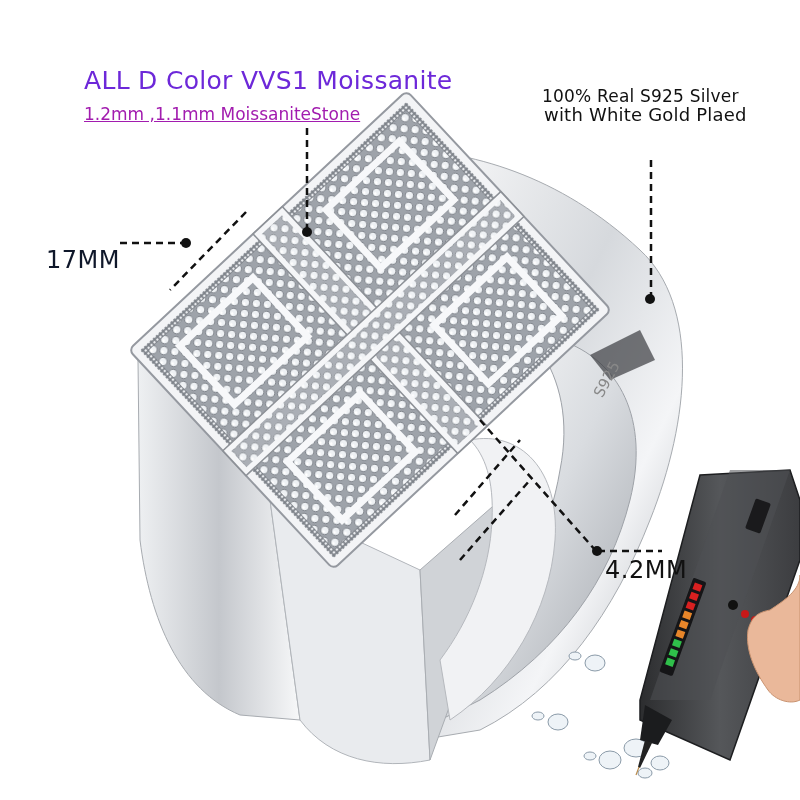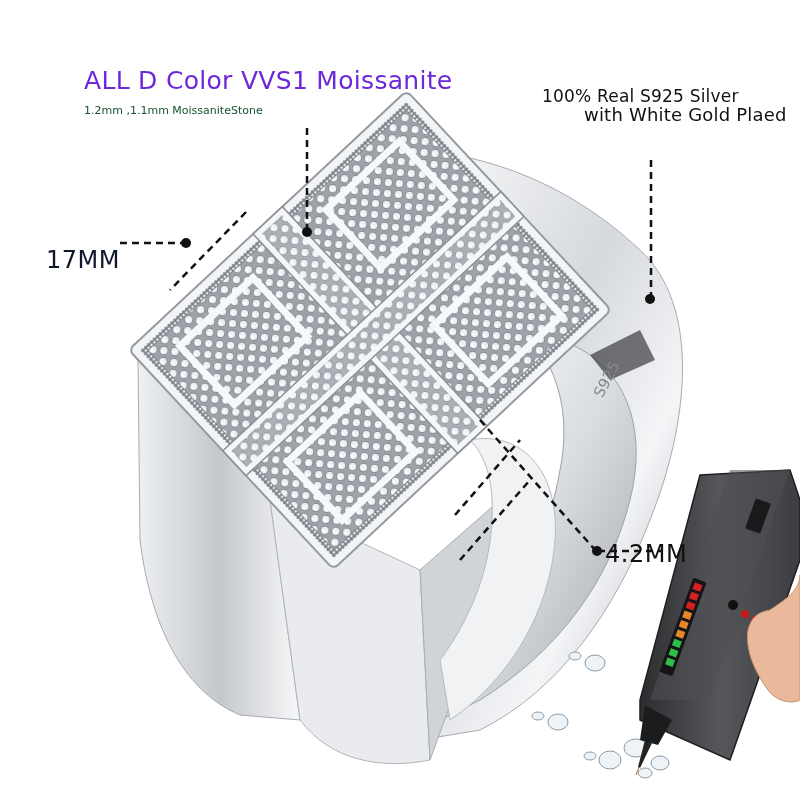--- a/index.html
+++ b/index.html
@@ -1,23 +1,23 @@
 <!DOCTYPE html>
 <html><head>
 <meta charset="utf-8">
 <style>
   html,body{margin:0;padding:0;background:#ffffff;}
   body{width:800px;height:800px;position:relative;overflow:hidden;font-family:"DejaVu Sans","Liberation Sans",sans-serif;color:#111;}
   .abs{position:absolute;}
   .title-main{left:84px;top:66px;font-size:25px;letter-spacing:0.3px;color:#6d28d9;white-space:nowrap;}
-  .title-sub{left:84px;top:104px;font-size:11px;color:#14532d;white-space:nowrap;}
+  .title-sub{left:84px;top:104px;font-size:17px;color:#a21caf;white-space:nowrap;text-decoration:underline;}
   .silver-1{left:542px;top:74px;font-size:17px;color:#111;white-space:nowrap;letter-spacing:0.2px;margin-top:12px;}
-  .silver-2{left:544px;top:104px;font-size:18px;color:#111;white-space:nowrap;letter-spacing:0.2px;margin-left:40px;}
+  .silver-2{left:544px;top:104px;font-size:18px;color:#111;white-space:nowrap;letter-spacing:0.2px;}
   .dim-17{left:46px;top:246px;font-size:24px;color:#0f172a;letter-spacing:0.5px;}
-  .dim-42{left:605px;top:540px;font-size:24px;color:#111;letter-spacing:0.5px;}
+  .dim-42{left:605px;top:556px;font-size:24px;color:#111;letter-spacing:0.5px;}
   svg{position:absolute;left:0;top:0;}
   .s925{left:590px;top:392px;font-size:15px;color:#888;transform:rotate(-62deg);transform-origin:left top;}
 </style>
 </head>
 <body>
 
 <svg width="800" height="800" viewBox="0 0 800 800">
   <defs>
     <linearGradient id="bandGrad" x1="0" y1="0" x2="1" y2="1">
       <stop offset="0" stop-color="#ffffff"></stop>

